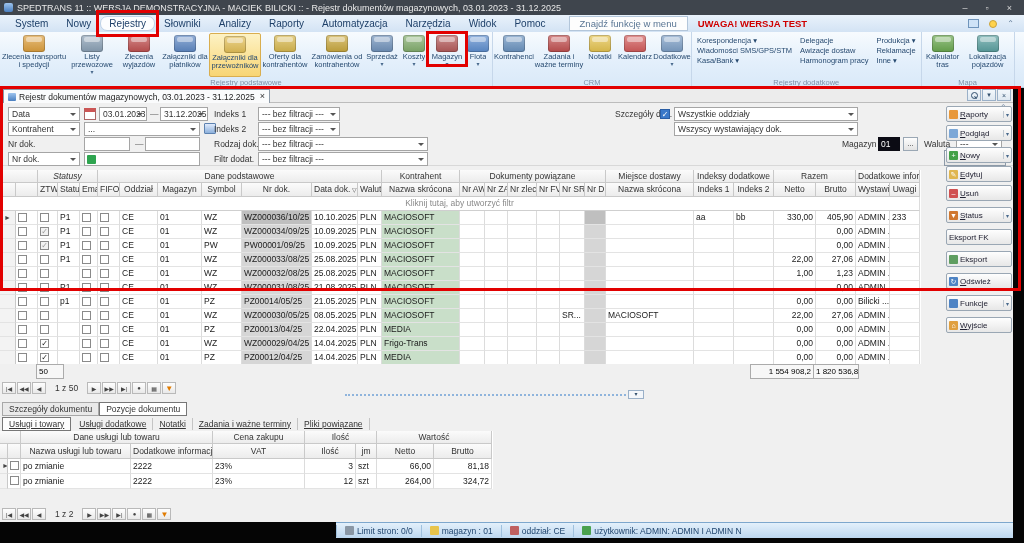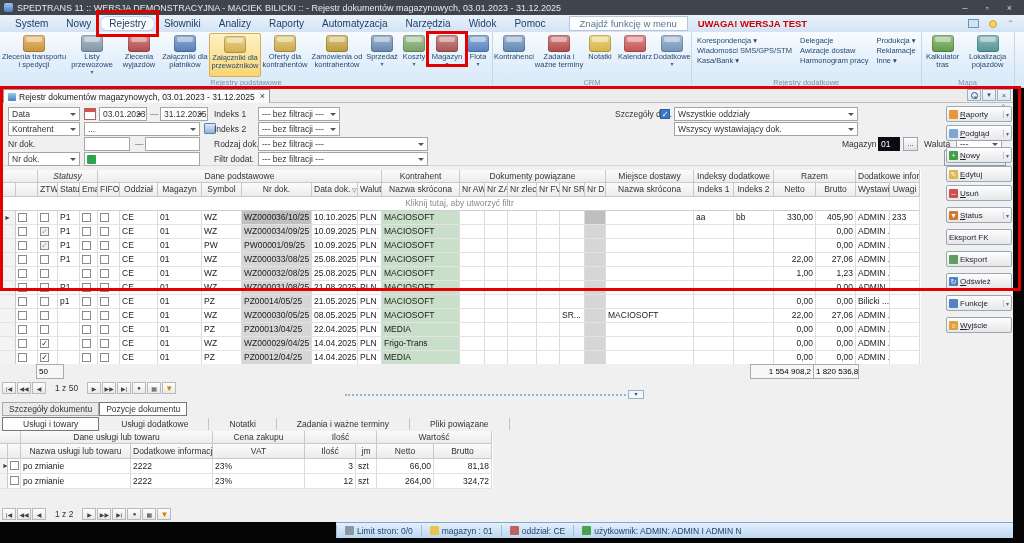--- a/index.html
+++ b/index.html
@@ -101,21 +101,21 @@
   .pglabel{font-size:8.5px;color:#333;padding:0 8px;}
   
   #hscroll{position:absolute;left:345px;top:306px;width:285px;border-top:2px dotted #8fb4dc;}
   #hscroll-thumb{position:absolute;left:628px;top:302px;width:16px;height:9px;background:#f3f6fa;border:1px solid #9ab0c8;
     font-size:6px;line-height:7px;text-align:center;color:#33506e;}
   
   #bottom-tabs{position:absolute;left:2px;top:314px;height:14px;display:flex;}
   .btab{height:14px;font-size:8.5px;padding:0 6px;line-height:13px;background:#e9e9e9;border:1px solid #a8a8a8;color:#333;}
   .btab.active{background:#fff;border-color:#777;z-index:2;}
   #subtabs{position:absolute;left:2px;top:329px;height:13px;display:flex;align-items:center;font-size:8.5px;color:#333;}
-  .stab{padding:0 20px;border-right:1px solid #c4c4c4;line-height:12px;}
+  .stab{padding:0 6px;border-right:1px solid #c4c4c4;line-height:12px;text-decoration:underline;}
   .stab.active{border:1px solid #777;background:#fdfdfd;margin-right:2px;}
   #detail-bg{position:absolute;left:0;top:328px;width:941px;height:92px;background:#fdfdfd;z-index:-1;}
   
   #detail-grid{position:absolute;left:0;top:343px;background:#fff;overflow:hidden;}
   .dgrow{display:flex;height:15px;}
   .dgrow.h13{height:13px;}
   
   #side-buttons{position:absolute;left:946px;top:18px;width:66px;}
   .sbtn{height:16px;margin-bottom:3px;background:linear-gradient(#fefefe,#e7e7e7);border:1px solid #9aa7b4;
     border-radius:2px;display:flex;align-items:center;font-size:8px;color:#223;padding:0 2px;gap:2px;}

